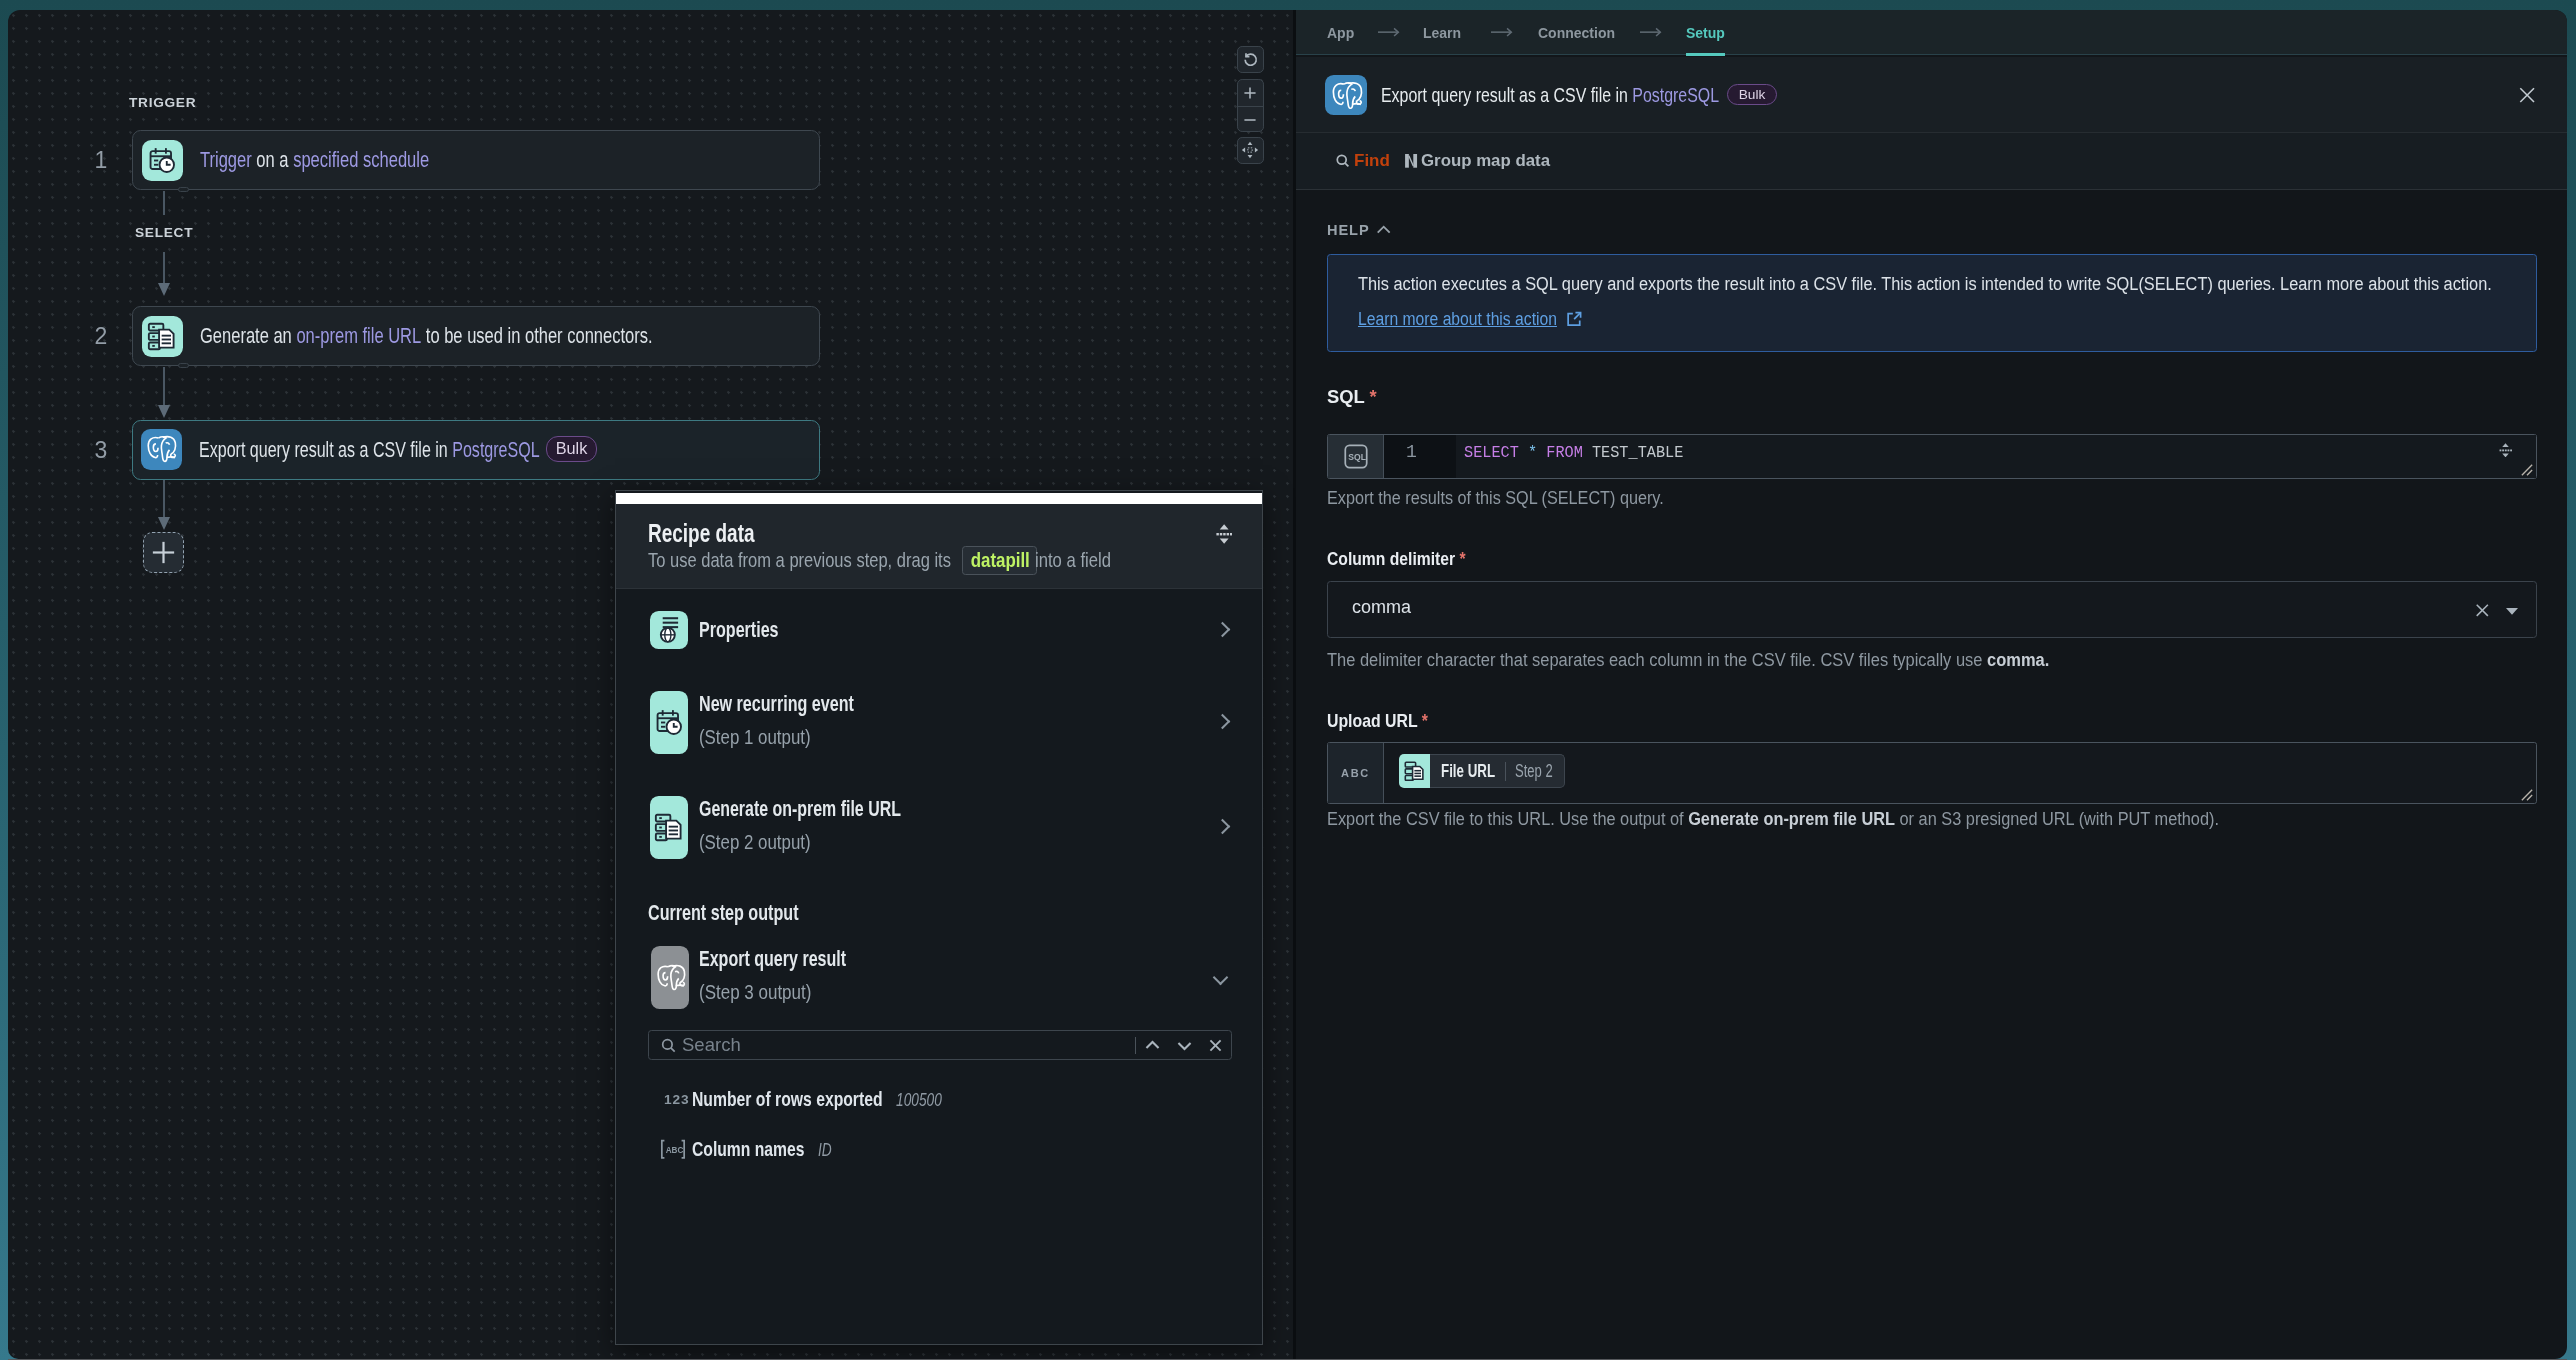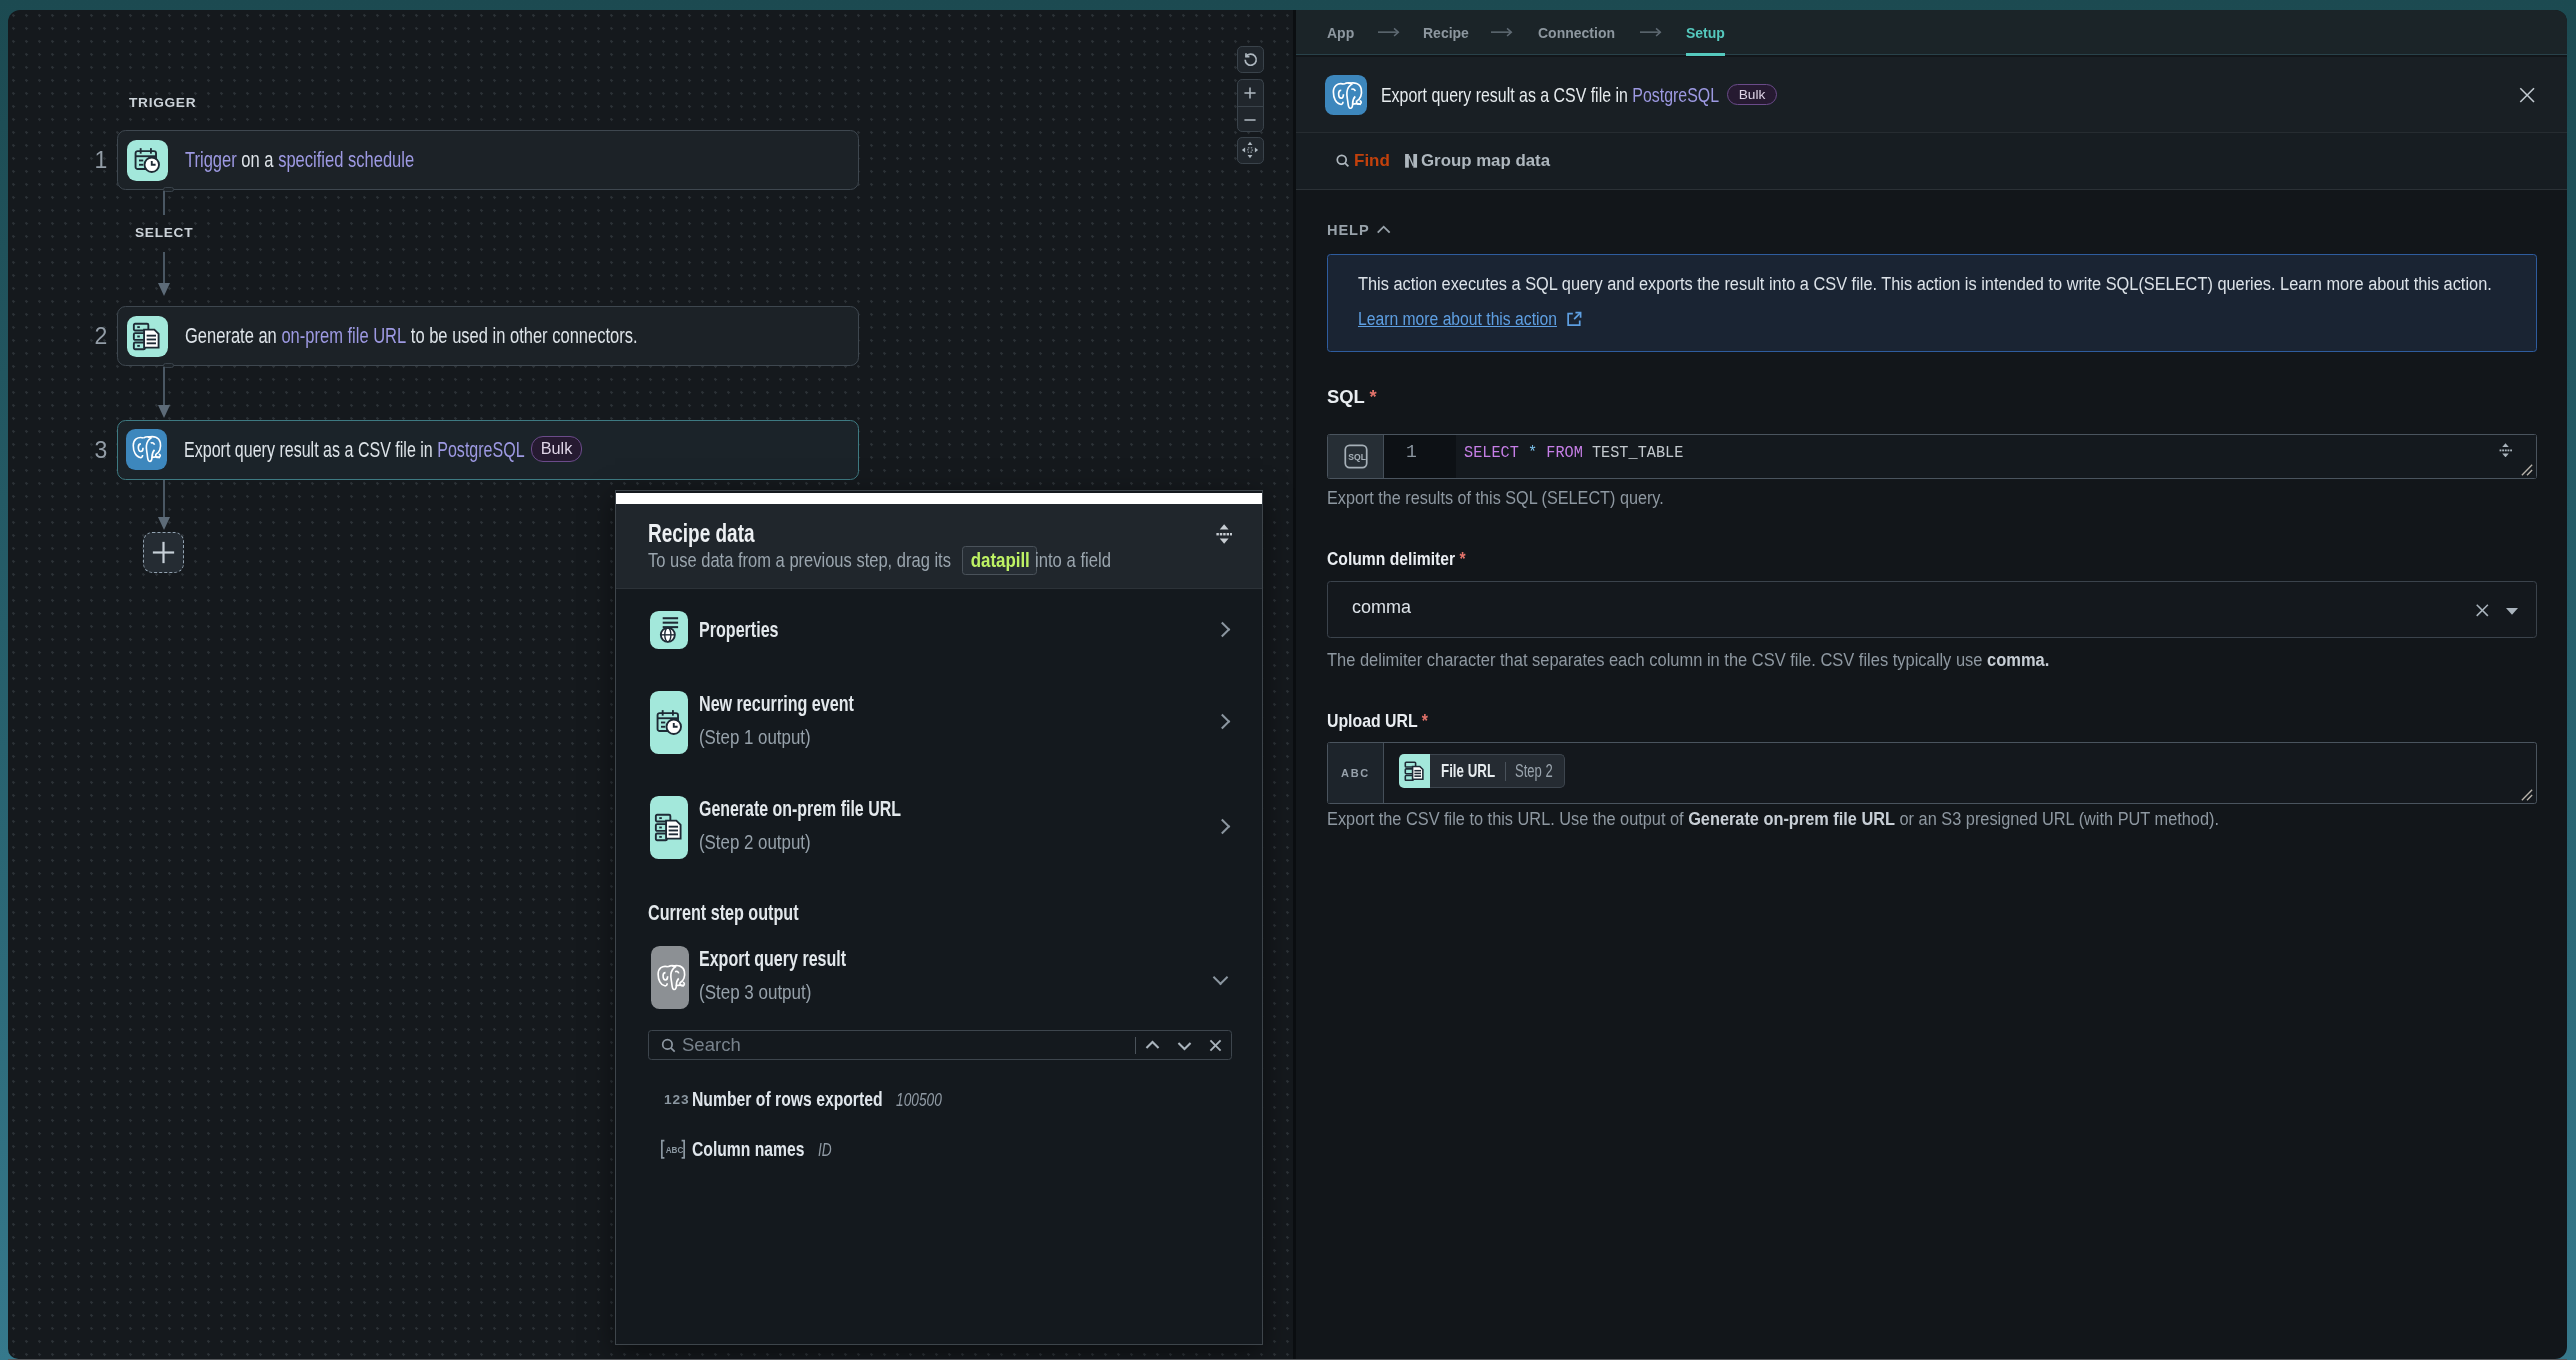--- a/index.html
+++ b/index.html
@@ -8,21 +8,21 @@
 #page { position:relative; width:2576px; height:1361px; }
 .abs { position:absolute; }
 .sx { transform-origin:0 50%; white-space:nowrap; display:inline-block; }
 
 
 #canvas { left:7.7px; top:10.3px; width:1287px; height:1349px; background-color:#15191d;
   background-image:radial-gradient(circle at 6.4px 6.4px, #2c3237 1.2px, transparent 1.4px);
   background-size:13px 13px; background-position:-0.9px -0.9px; border-top-left-radius:12px; border-bottom-left-radius:10.3px; }
 .seclabel { font-size:13.7px; font-weight:bold; letter-spacing:0.7px; color:#ccd3d9; }
 .stepnum { font-size:23px; color:#939da7; width:26px; text-align:center; }
-.stepbox { left:117px; width:742px; height:60px; border-radius:8.6px; background:#1c2227; border:0.9px solid #3e474f; }
+.stepbox { left:132px; width:688px; height:60px; border-radius:8.6px; background:#1c2227; border:0.9px solid #3e474f; }
 .stepbox .sicon { position:absolute; left:8.6px; top:8.6px; width:41px; height:41px; border-radius:9.4px; background:#a3e8db; display:flex; align-items:center; justify-content:center; }
 .stepbox .stext { position:absolute; left:67px; top:0; height:58px; display:flex; align-items:center; font-size:21.4px; color:#dde3e8; white-space:nowrap; }
 .lav { color:#9d99e2; }
 .vline { width:1.7px; background:#4a5763; left:163px; }
 .arrowhead { left:158px; width:0; height:0; border-left:6px solid transparent; border-right:6px solid transparent; border-top:13px solid #5d6b78; }
 #plusbtn { left:143px; top:532px; width:41px; height:41px; border-radius:9.4px; border:1.7px dashed #93a3b1; background:#252c33; display:flex; align-items:center; justify-content:center; }
 .ctrlbtn { left:1237px; width:26.6px; height:26.6px; border-radius:5.1px; border:0.9px solid #3a434b; background:#20262c; display:flex; align-items:center; justify-content:center; }
 
 
 #rpanel { left:615px; top:490px; width:648px; height:855px; background:#14191e; border:0.9px solid #3e454b; box-shadow:0 6.9px 26px rgba(0,0,0,0.5); }
@@ -287,21 +287,21 @@
   <div class="abs" style="left:692px; top:1137px; font-size:20.6px; font-weight:bold; color:#dfe5eb;"><span class="sx" id="t-col">Column names</span></div>
   <div class="abs" style="left:818px; top:1139px; font-size:19px; font-style:italic; color:#8f99a3;"><span class="sx" id="t-col2">ID</span></div>
 
   <div class="abs" id="xpanel"></div>
   <div class="abs" id="tabsbar"></div>
   <div class="abs tab" style="left:1327px; top:25px;">App</div>
   <svg class="abs" style="left:1378px; top:26.6px;" width="22" height="10.3" viewBox="0 0 26 12" fill="none" stroke="#5f6a73" stroke-width="1.8">
       <line x1="0" y1="6" x2="24" y2="6"></line>
       <polyline points="19,1.5 24,6 19,10.5"></polyline>
     </svg>
-  <div class="abs tab" style="left:1423px; top:25px;">Recipe</div>
+  <div class="abs tab" style="left:1423px; top:25px;">Learn</div>
   <svg class="abs" style="left:1491px; top:26.6px;" width="22" height="10.3" viewBox="0 0 26 12" fill="none" stroke="#5f6a73" stroke-width="1.8">
       <line x1="0" y1="6" x2="24" y2="6"></line>
       <polyline points="19,1.5 24,6 19,10.5"></polyline>
     </svg>
   <div class="abs tab" style="left:1538px; top:25px;">Connection</div>
   <svg class="abs" style="left:1640px; top:26.6px;" width="22" height="10.3" viewBox="0 0 26 12" fill="none" stroke="#5f6a73" stroke-width="1.8">
       <line x1="0" y1="6" x2="24" y2="6"></line>
       <polyline points="19,1.5 24,6 19,10.5"></polyline>
     </svg>
   <div class="abs tab" style="left:1686px; top:25px; color:#55c9be;">Setup</div>

